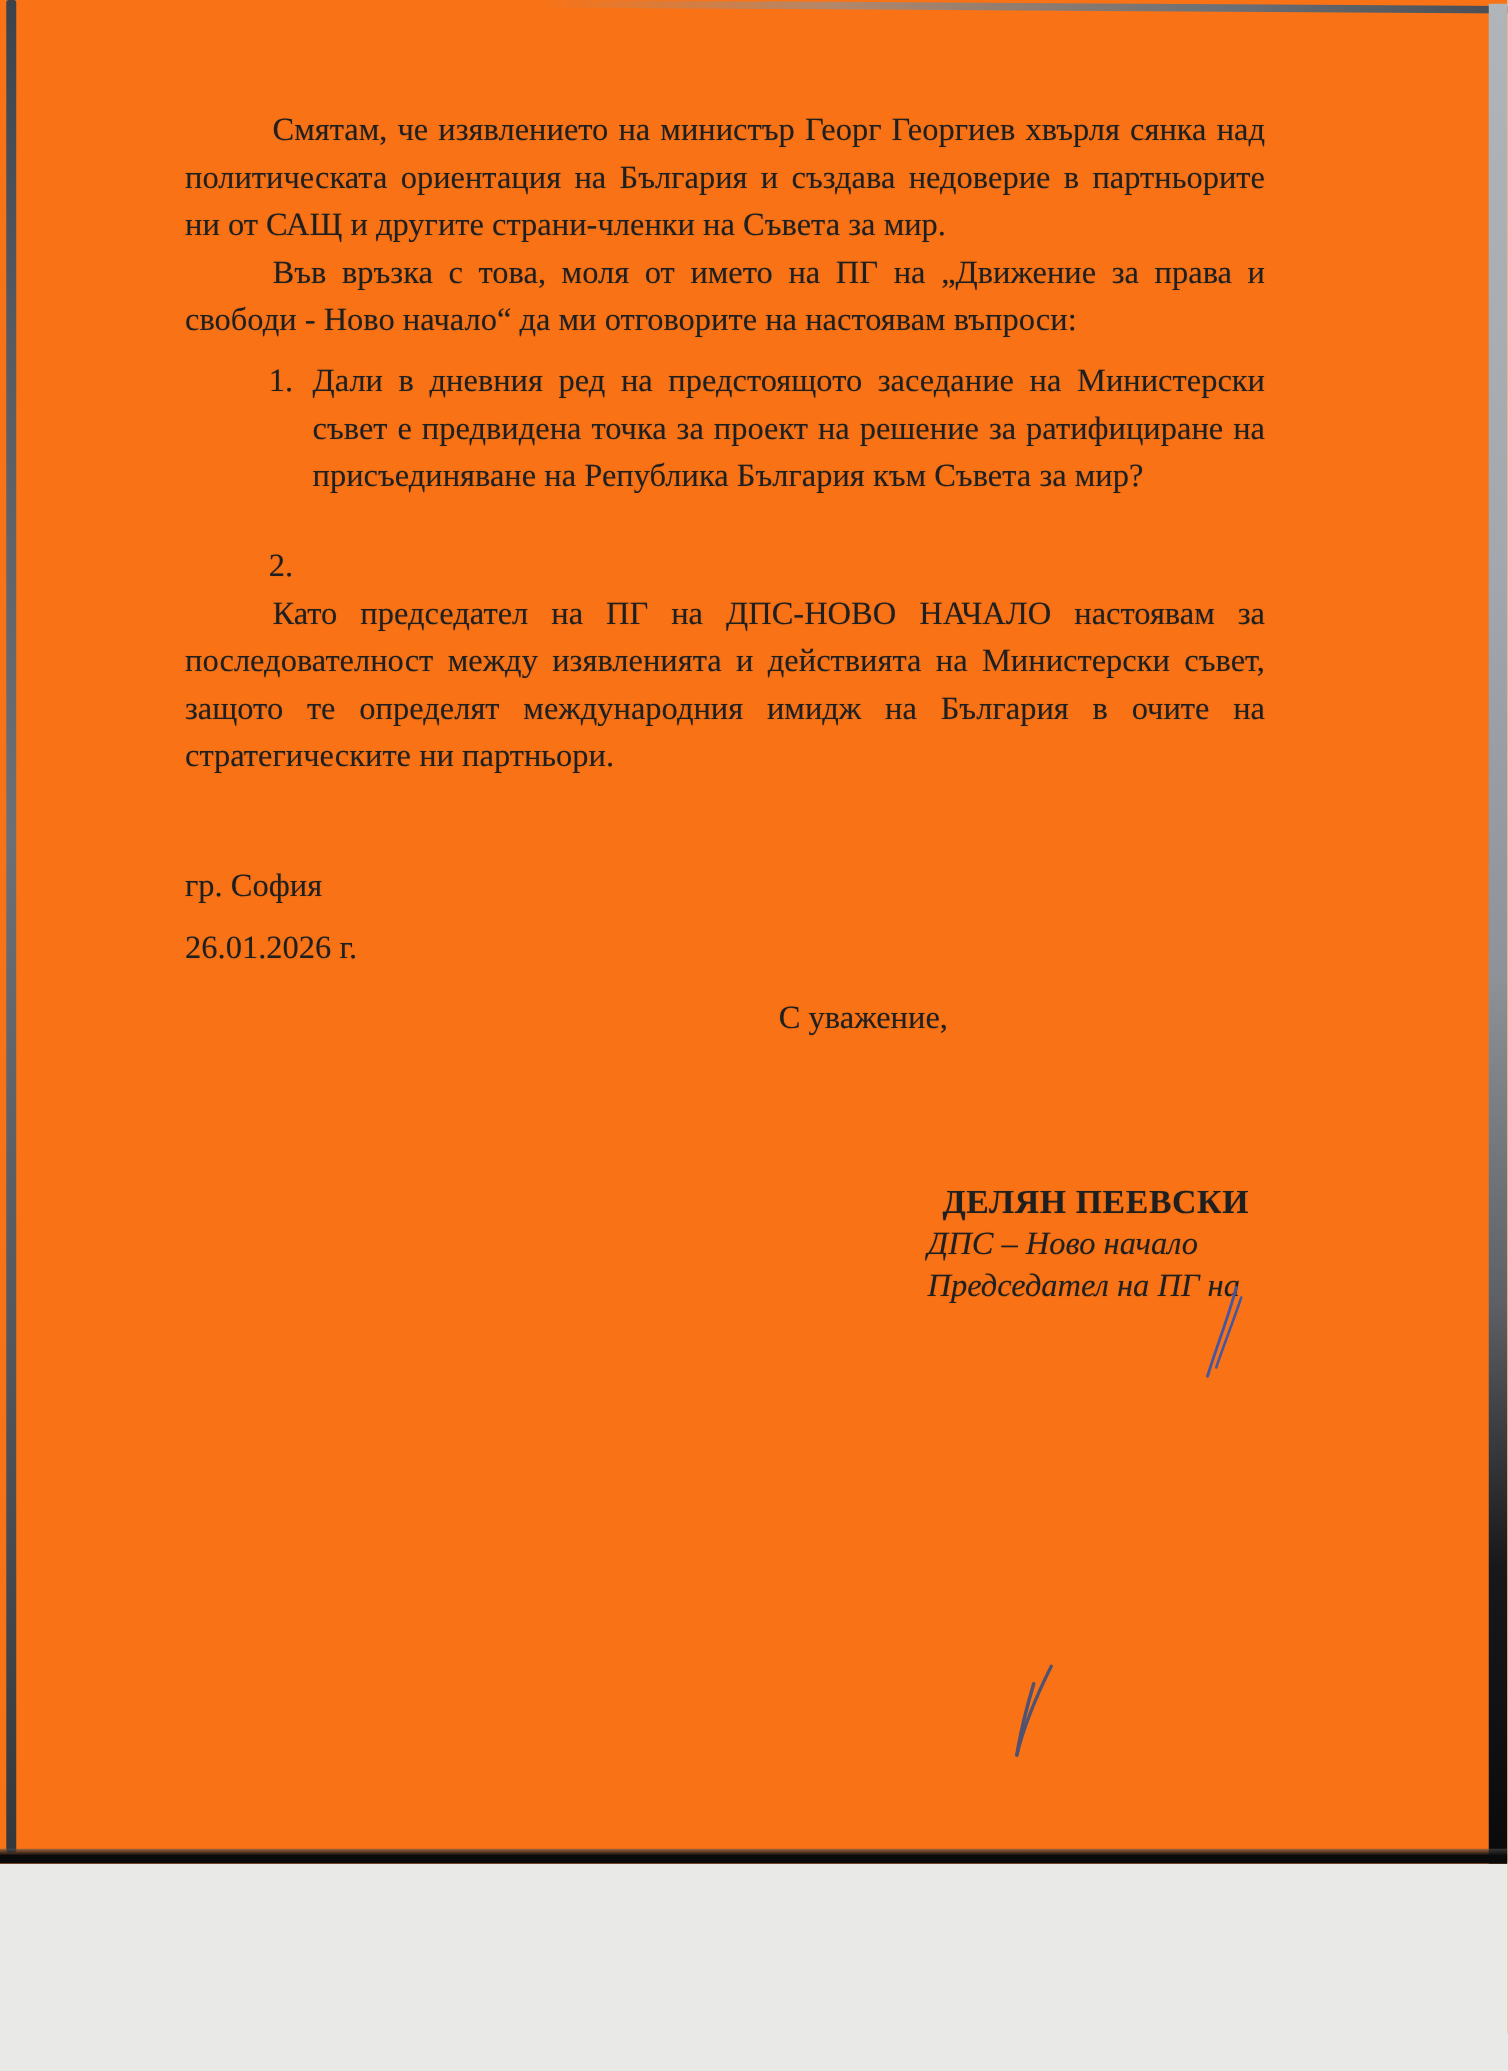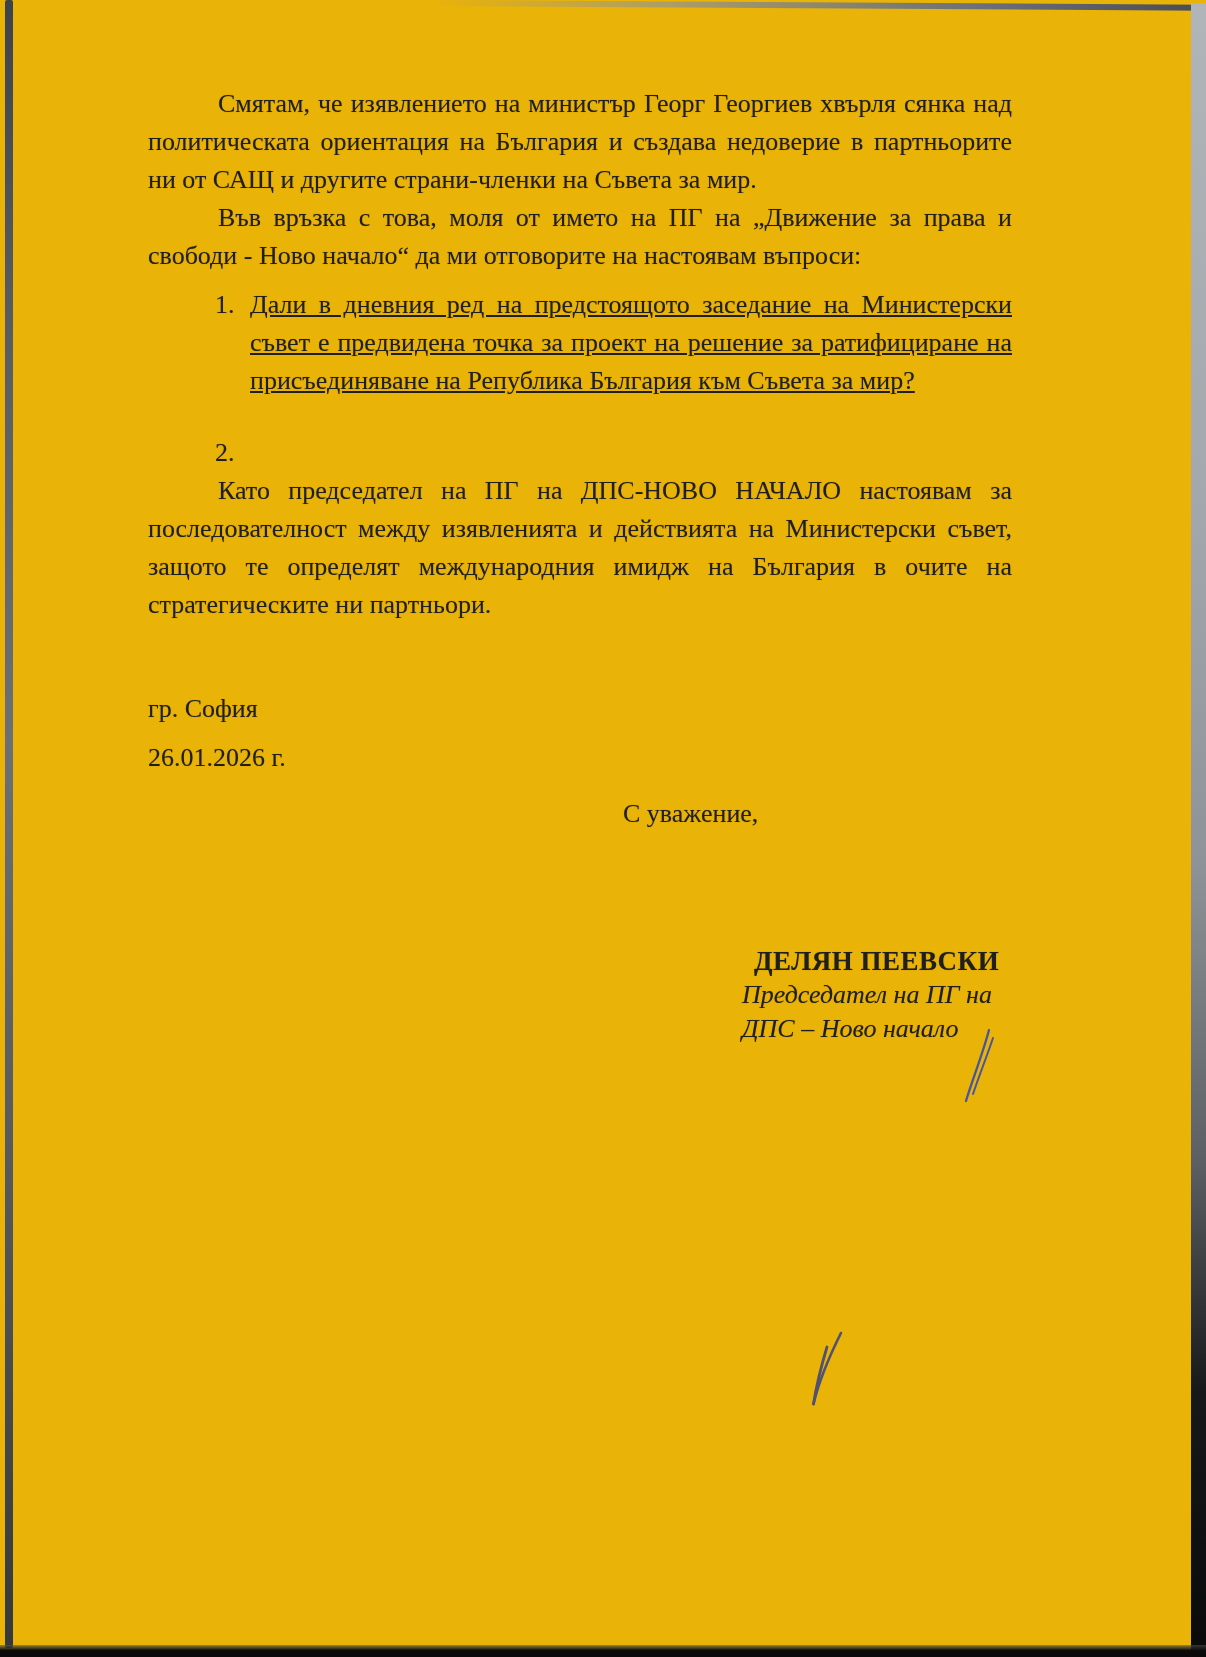--- a/index.html
+++ b/index.html
@@ -7,22 +7,22 @@
     padding: 0;
     width: 1206px;
     height: 1657px;
     overflow: hidden;
     background: #e9e9e7;
     font-family: "Liberation Serif", serif;
   }
   .scan {
     position: relative;
     width: 1206px;
-    height: 1657px;
-    background: #eab308;
+    height: 1491px;
+    background: #f97316;
     overflow: hidden;
   }
   
   .edge { position: absolute; pointer-events: none; }
   .edge-left {
     left: 5px; top: 0; bottom: 9px; width: 8px;
     border-radius: 2px;
     background: linear-gradient(180deg, #3d434a 0%, #555b61 18%, #6a7076 45%, #54585c 72%, #35383b 100%);
   }
   .edge-top {
@@ -63,21 +63,21 @@
     margin: 11px 0 0 0;
     padding: 0;
   }
   .q {
     display: flex;
     align-items: flex-start;
     padding-left: 67px;
   }
   .q + .q { margin-top: 34px; }
   .qnum { flex: 0 0 35px; }
-  .qtext { flex: 1; text-align: justify; text-decoration: underline; }
+  .qtext { flex: 1; text-align: justify; }
   .p3 { margin-top: 52px; }
   .p4 { margin-top: 11px; }
   .p5 { margin-top: 13px; }
   .place  { margin-top: 66px !important; }
   .date   { margin-top: 11px !important; }
   .closing { margin-top: 18px !important; padding-left: 475px; }
   .sigblock {
     margin-top: 111px;
     padding-left: 594px;
   }
@@ -132,22 +132,22 @@
 
 
     <p class="place">гр. София</p>
 
     <p class="date">26.01.2026 г.</p>
 
     <p class="closing">С уважение,</p>
 
     <div class="sigblock">
       <div class="signame">ДЕЛЯН ПЕЕВСКИ</div>
+      <div class="sigtitle">ДПС – Ново начало</div>
       <div class="sigtitle">Председател на ПГ на</div>
-      <div class="sigtitle">ДПС – Ново начало</div>
     </div>
 
   </div>
 
   <svg class="pen-overlay" viewBox="0 0 1206 1657">
 
     <path d="M 989 1030 C 983 1053 973 1078 966 1101" fill="none" stroke-width="2.3" stroke-linecap="round" stroke="#4656a0"></path>
     <path d="M 993 1038 C 987 1056 979 1076 973 1094" fill="none" stroke-width="2" stroke-linecap="round" stroke="#4656a0"></path>
 
     <path d="M 827 1347 C 821 1367 816 1388 813.5 1404" fill="none" stroke-width="2.8" stroke-linecap="round" stroke="#4f5270"></path>

